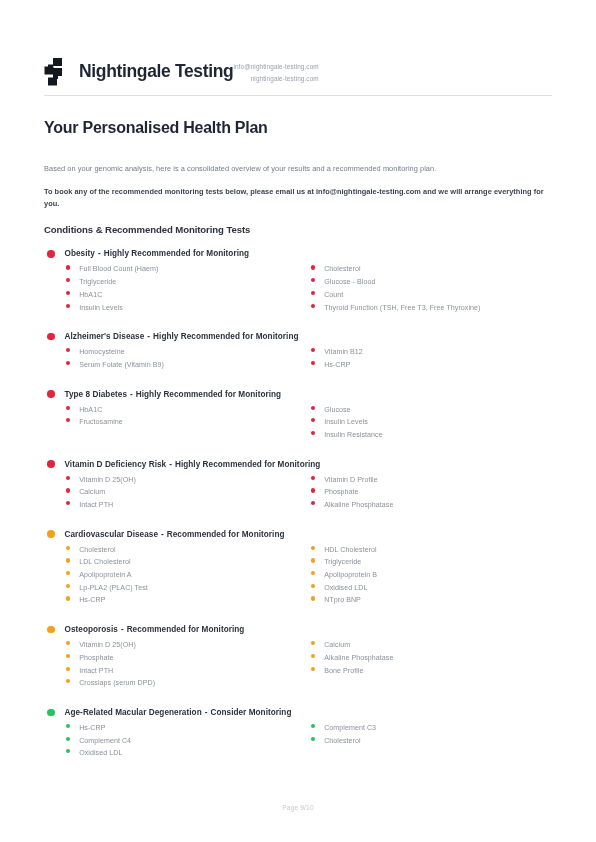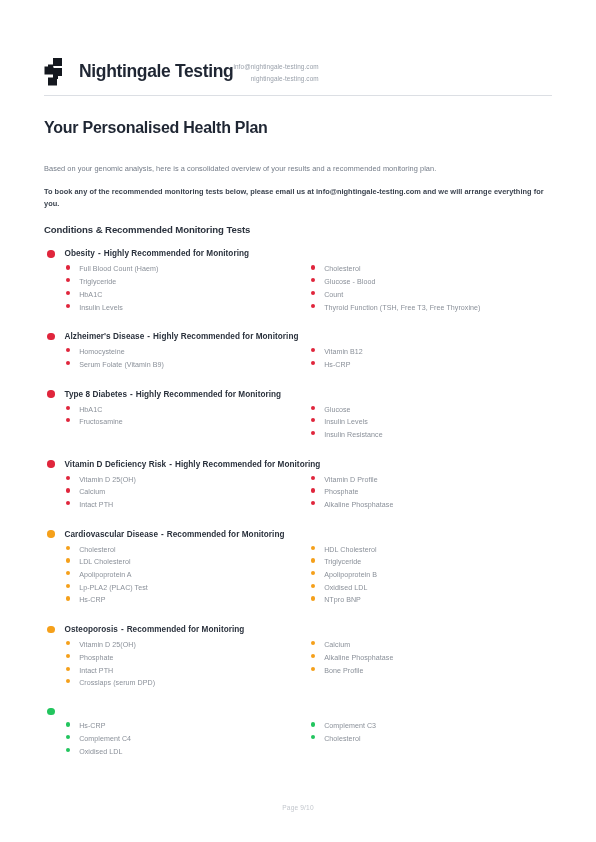--- a/index.html
+++ b/index.html
@@ -436,20 +436,21 @@
             <div class="test-item">
               <span class="test-dot" style="background: rgb(245, 160, 26);"></span>
               <span class="test-label">Bone Profile</span>
             </div>
           </div>
         </div>
       </div>
       <div class="condition">
         <div class="condition-head">
           <span class="cond-dot" style="background: rgb(34, 197, 94);"></span>
+          <span class="condition-title"><span>Age-Related Macular Degeneration</span><span class="sep">-</span><span>Consider Monitoring</span></span>
         </div>
         <div class="tests">
           <div class="tests-col">
             <div class="test-item">
               <span class="test-dot" style="background: rgb(34, 197, 94);"></span>
               <span class="test-label">Hs-CRP</span>
             </div>
             <div class="test-item">
               <span class="test-dot" style="background: rgb(34, 197, 94);"></span>
               <span class="test-label">Complement C4</span>

